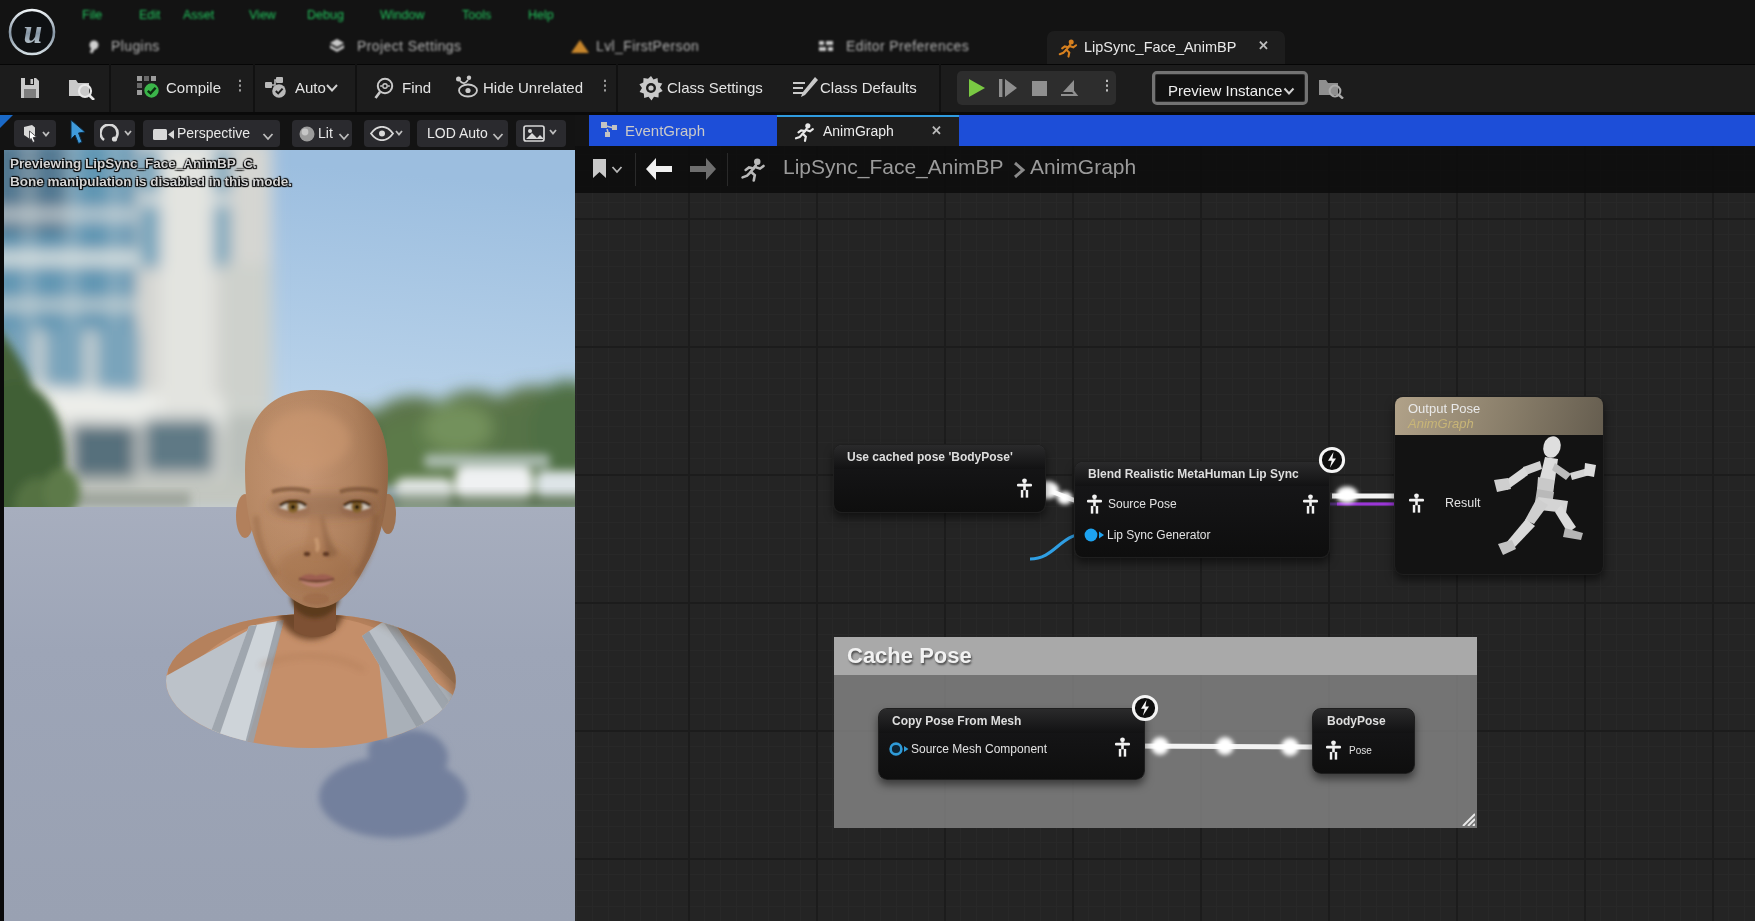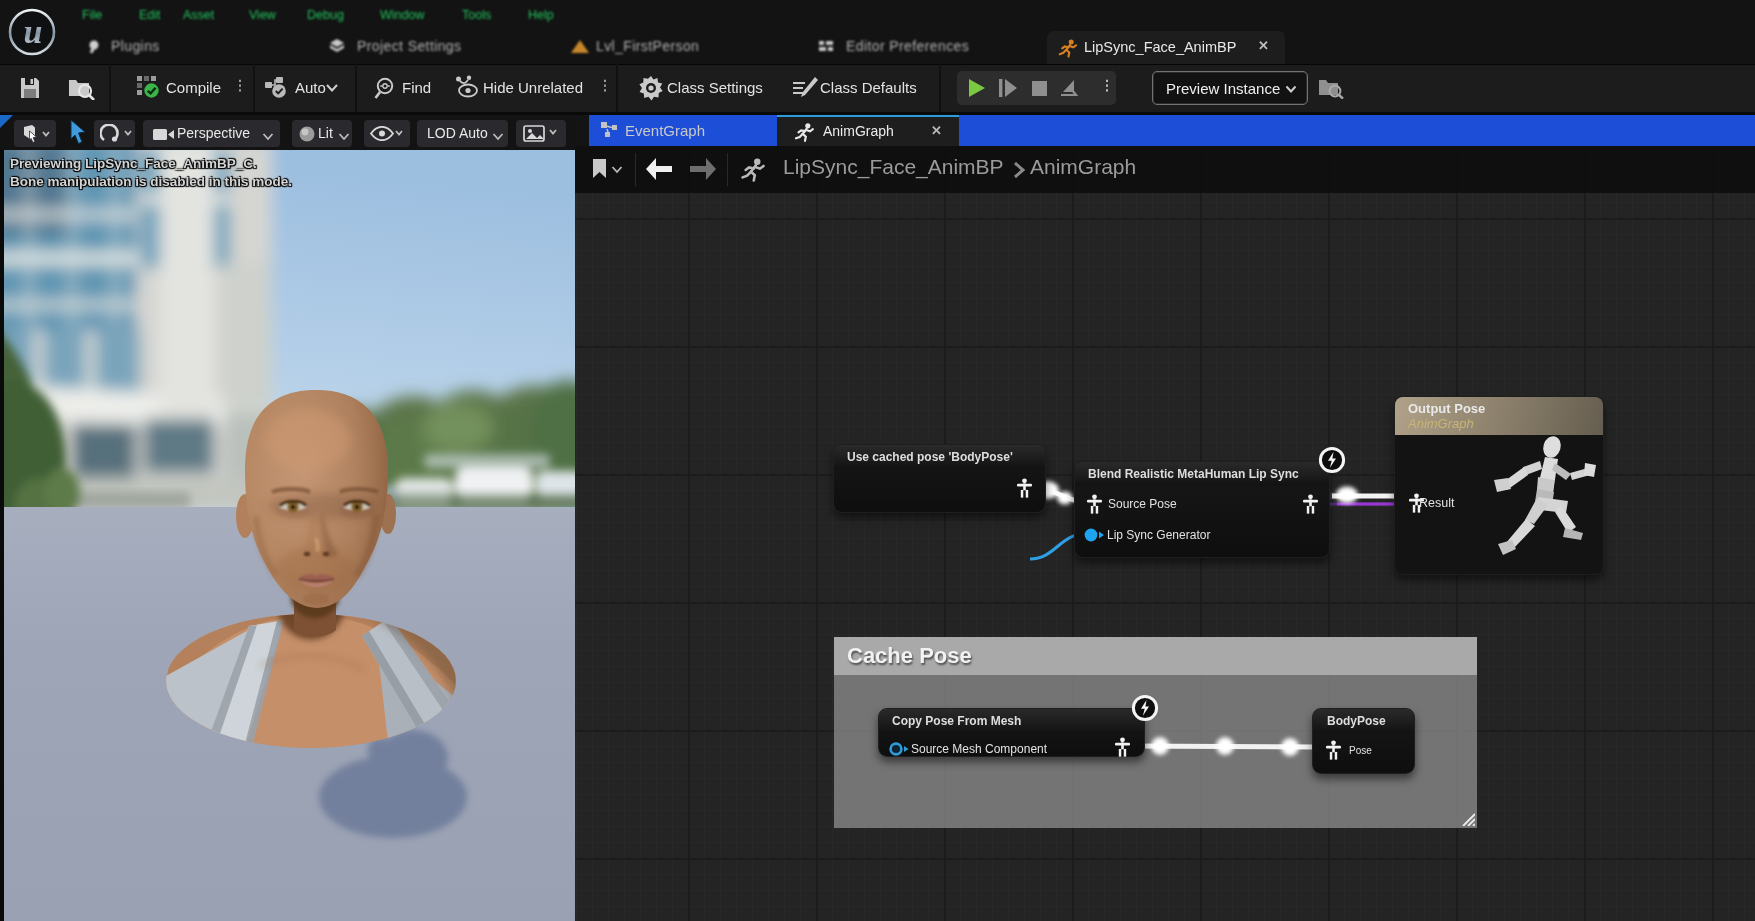--- a/index.html
+++ b/index.html
@@ -217,21 +217,21 @@
       <path d="M8 1 L20 10 L8 19 Z" fill="#8f8f8f"></path>
     </svg>
   <svg class="abs" style="left:1031px;top:80px" width="20" height="17">
       <rect x="1" y="1" width="15" height="15" fill="#8f8f8f"></rect>
     </svg>
   <svg class="abs" style="left:1060px;top:78px" width="26" height="20">
       <path d="M3 14 L14 2 L14 14 Z" fill="#8f8f8f"></path>
       <path d="M1 17 L16 17 L12 12" stroke="#8f8f8f" stroke-width="2.2" fill="none"></path>
     </svg>
   <span class="tdots abs" style="left:1100px;top:77px;color:#bdbdbd">⋮</span>
-  <div class="abs" style="left:1152px;top:71px;width:156px;height:34px;background:#121212;border:1px solid #737373;border-radius:5px;box-shadow:inset 0 0 0 1px #2c2c2c">
+  <div class="abs" style="left:1152px;top:71px;width:156px;height:34px;background:#121212;border:3px solid #737373;border-radius:5px;box-shadow:inset 0 0 0 1px #2c2c2c">
      <span style="position:absolute;left:13px;top:8px;color:#efefef;font-size:15px">Preview Instance</span>
      <svg style="position:absolute;right:10px;top:13px" width="12" height="9">
         <path d="M1.5 1.5 L6 6.5 L10.5 1.5" stroke="#cfcfcf" stroke-width="2" fill="none"></path>
       </svg>
   </div>
   <svg class="abs" style="left:1318px;top:77px" width="26" height="22" viewBox="0 0 26 22">
     <path d="M1 3 L8 3 L10 6 L20 6 L20 18 L1 18 Z" fill="#8f8f8f"></path>
     <circle cx="17" cy="14" r="5.4" fill="none" stroke="#aaaaaa" stroke-width="2"></circle>
     <line x1="21" y1="18" x2="25" y2="21.6" stroke="#aaaaaa" stroke-width="2.4"></line>
   </svg>
@@ -597,21 +597,21 @@
     </div>
 
     <svg class="abs" style="left:743px;top:253px" width="28" height="28">
         <circle cx="14" cy="14" r="11.6" fill="#0d0d0d" stroke="#f5f5f5" stroke-width="3"></circle>
         <path d="M15.5 6 L10 14.8 L13.7 14.8 L11.9 21.8 L18 12.5 L14.4 12.5 Z" fill="#f5f5f5"></path>
       </svg>
 
 
     <div class="gnode" style="left:819px;top:203px;width:210px;height:179px;background:#131313">
       <div style="position:absolute;left:0;top:0;right:0;height:38px;border-radius:8px 8px 0 0;background:linear-gradient(105deg,#b1a289,#887d69 55%,#655d4f)">
-        <span style="position:absolute;left:13px;top:4px;font-weight:bold;font-size:13px;color:#e9e9e9">Output Pose</span>
+        <span style="position:absolute;left:13px;top:4px;font-weight:normal;font-size:13px;color:#e9e9e9">Output Pose</span>
         <span style="position:absolute;left:13px;top:19px;font-style:italic;font-size:13px;color:#c8b577">AnimGraph</span>
       </div>
 
       <svg style="position:absolute;left:0px;top:0px" width="210" height="178" viewBox="0 0 210 178">
         <g fill="#d6d6d6">
           <ellipse cx="157" cy="50" rx="8.6" ry="11" transform="rotate(16 157 50)" fill="#dedede"></ellipse>
           <polygon points="150,60 163,62 158,96 142,93" fill="#dcdcdc"></polygon>
           <polygon points="143,80 159,83 158,96 142,93" fill="#c9c9c9"></polygon>
           <polygon points="145,64 128,70 131,78 147,72" fill="#d2d2d2"></polygon>
           <polygon points="129,70 107,86 112,93 133,78" fill="#d9d9d9"></polygon>
@@ -624,24 +624,24 @@
           <polygon points="166,108 181,130 173,136 160,115" fill="#dadada"></polygon>
           <polygon points="170,131 188,136 186,143 168,140" fill="#b5b5b5"></polygon>
           <polygon points="142,101 130,123 139,127 153,108" fill="#cfcfcf"></polygon>
           <polygon points="131,122 111,146 118,152 140,129" fill="#d9d9d9"></polygon>
           <polygon points="103,147 117,143 121,152 108,158" fill="#c2c2c2"></polygon>
         </g>
       </svg>
       <svg style="position:absolute;left:13px;top:96px" width="17" height="20" viewBox="0 0 22 26">
           <use href="#pico"></use>
         </svg>
-      <span class="pintxt" style="left:24px;top:99px;font-size:12.5px">Result</span>
-    </div>
-
-    <div class="gnode" style="left:303px;top:515px;width:267px;height:49px">
+      <span class="pintxt" style="left:50px;top:99px;font-size:12.5px">Result</span>
+    </div>
+
+    <div class="gnode" style="left:303px;top:515px;width:267px;height:72px">
       <div class="ghead">
           <span>Copy Pose From Mesh</span>
         </div>
       <svg style="position:absolute;left:9px;top:33px" width="24" height="14">
           <circle cx="8" cy="7" r="5.4" fill="#0e2433" stroke="#2f9bd8" stroke-width="2.6"></circle>
           <path d="M16 4 L20.5 7 L16 10 Z" fill="#2f9bd8"></path>
         </svg>
       <span class="pintxt" style="left:32px;top:33px">Source Mesh Component</span>
       <svg style="position:absolute;right:13px;top:28px" width="17" height="20" viewBox="0 0 22 26">
           <use href="#pico"></use>

